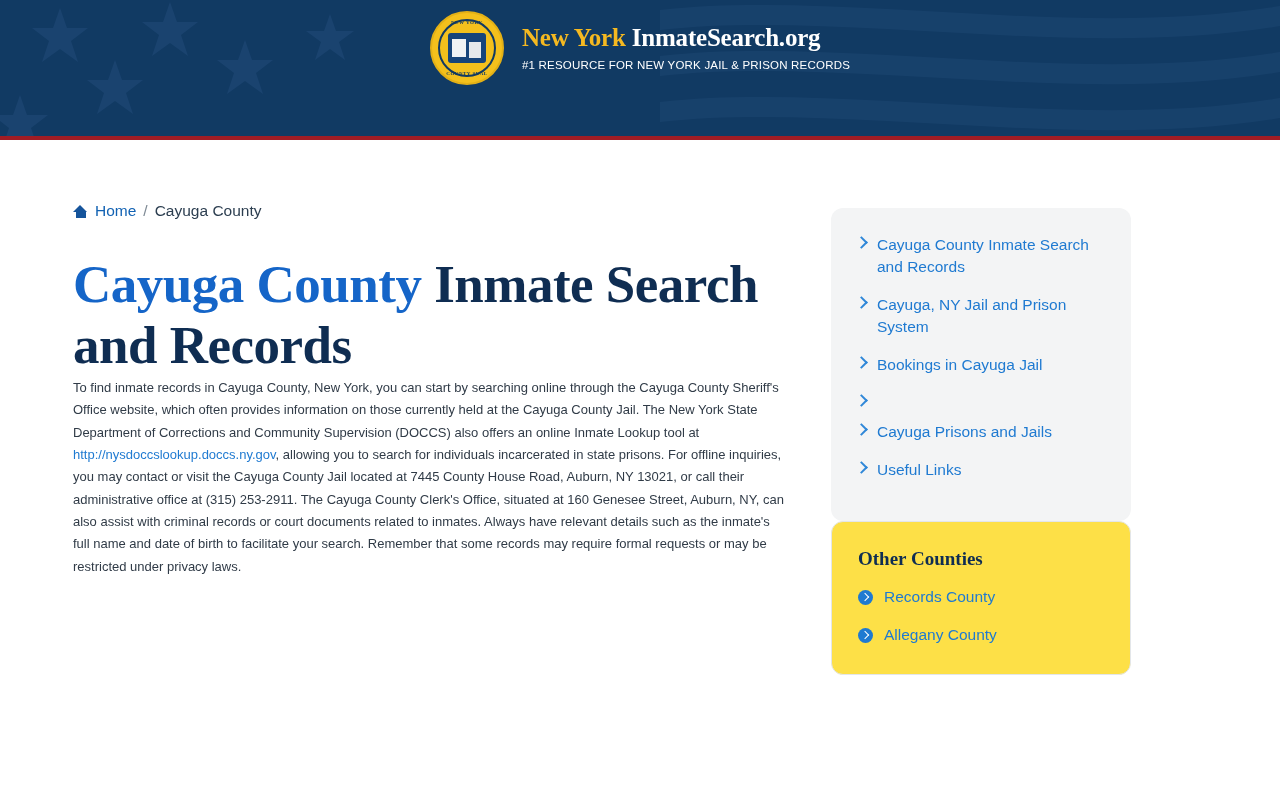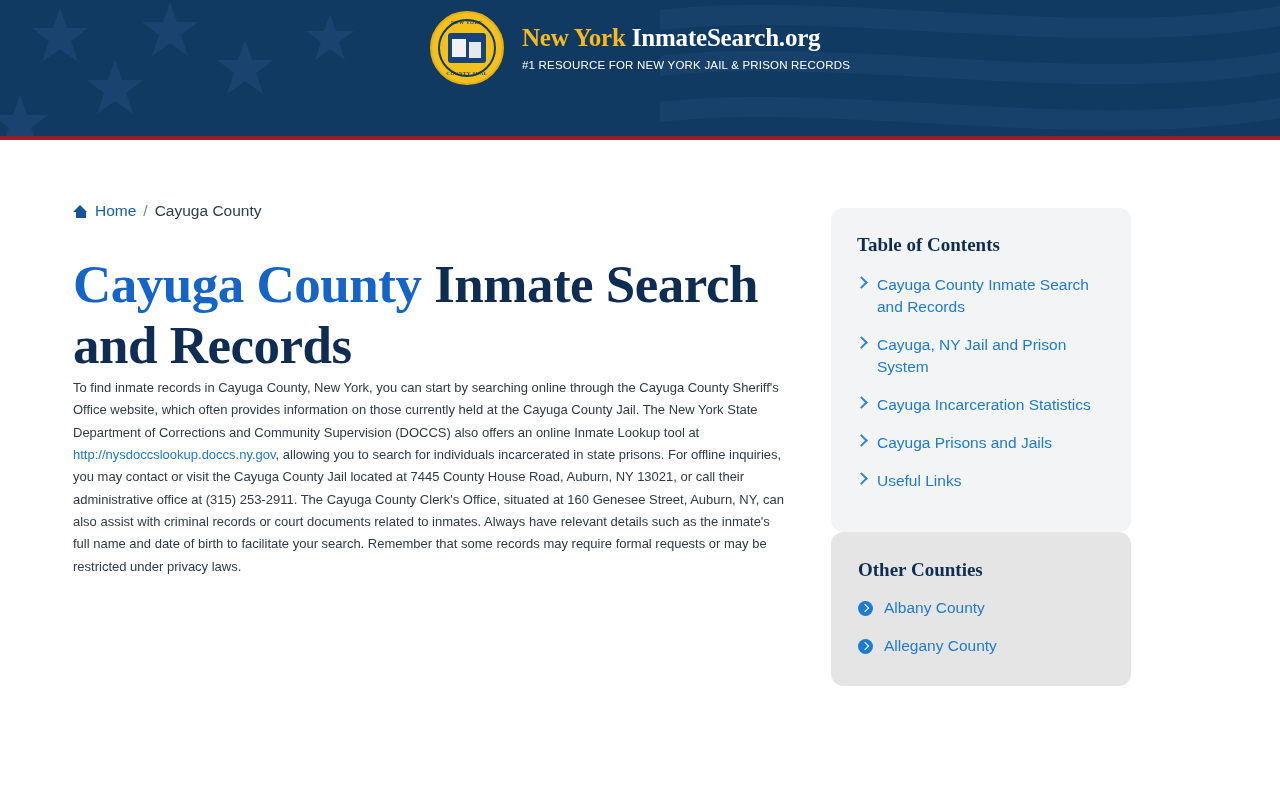--- a/index.html
+++ b/index.html
@@ -207,21 +207,21 @@
     border-bottom: 2px solid #2f87d8;
     transform: rotate(-45deg);
   }
   .toc-link {
     color: #1f7ad1;
     font-size: 15.5px;
     line-height: 1.42;
     text-decoration: none;
   }
   .counties-card {
-    background: #e5e5e5;
+    background: #fde047;
     border: 1px solid #e3e6e9;
     border-radius: 12px;
     padding: 26px 26px 10px 26px;
   }
   .counties-list { list-style: none; }
   .counties-list li {
     display: flex;
     align-items: center;
     gap: 11px;
     margin-bottom: 20px;
@@ -304,51 +304,53 @@
 
     <p class="body-copy">
       <span>To find inmate records in Cayuga County, New York, you can start by searching online through the Cayuga County Sheriff's Office website, which often provides information on those currently held at the Cayuga County Jail. The New York State Department of Corrections and Community Supervision (DOCCS) also offers an online Inmate Lookup tool at </span><a href="#">http://nysdoccslookup.doccs.ny.gov</a><span>, allowing you to search for individuals incarcerated in state prisons. For offline inquiries, you may contact or visit the Cayuga County Jail located at 7445 County House Road, Auburn, NY 13021, or call their administrative office at (315) 253-2911. The Cayuga County Clerk's Office, situated at 160 Genesee Street, Auburn, NY, can also assist with criminal records or court documents related to inmates. Always have relevant details such as the inmate's full name and date of birth to facilitate your search. Remember that some records may require formal requests or may be restricted under privacy laws.</span>
     </p>
 
   </main>
 
   <aside class="side-col">
 
     <section class="card">
-      <div class="card-title">Table of Contents</div>
       <ul class="toc-list">
         <li>
           <span class="chev"></span>
           <a class="toc-link" href="#">Cayuga County Inmate Search and Records</a>
         </li>
         <li>
           <span class="chev"></span>
           <a class="toc-link" href="#">Cayuga, NY Jail and Prison System</a>
         </li>
         <li>
           <span class="chev"></span>
-          <a class="toc-link" href="#">Cayuga Incarceration Statistics</a>
+          <a class="toc-link" href="#">Bookings in Cayuga Jail</a>
+        </li>
+        <li>
+          <span class="chev"></span>
         </li>
         <li>
           <span class="chev"></span>
           <a class="toc-link" href="#">Cayuga Prisons and Jails</a>
         </li>
         <li>
           <span class="chev"></span>
           <a class="toc-link" href="#">Useful Links</a>
         </li>
       </ul>
     </section>
 
     <section class="counties-card">
       <div class="card-title">Other Counties</div>
       <ul class="counties-list">
         <li>
           <span class="circle-arrow"></span>
-          <a class="county-link" href="#">Albany County</a>
+          <a class="county-link" href="#">Records County</a>
         </li>
         <li>
           <span class="circle-arrow"></span>
           <a class="county-link" href="#">Allegany County</a>
         </li>
       </ul>
     </section>
 
   </aside>
 </div>

